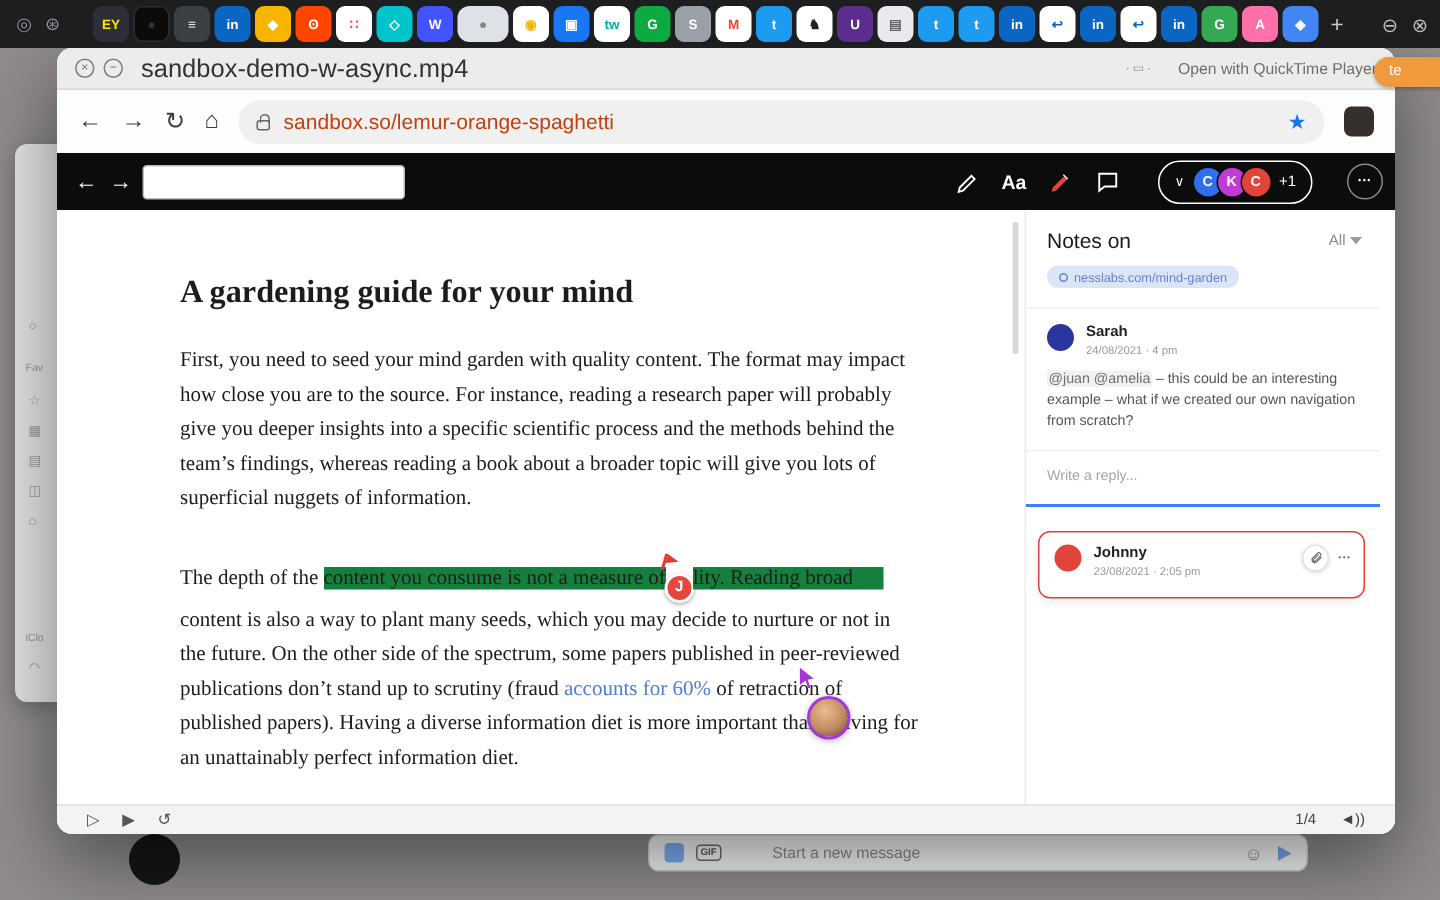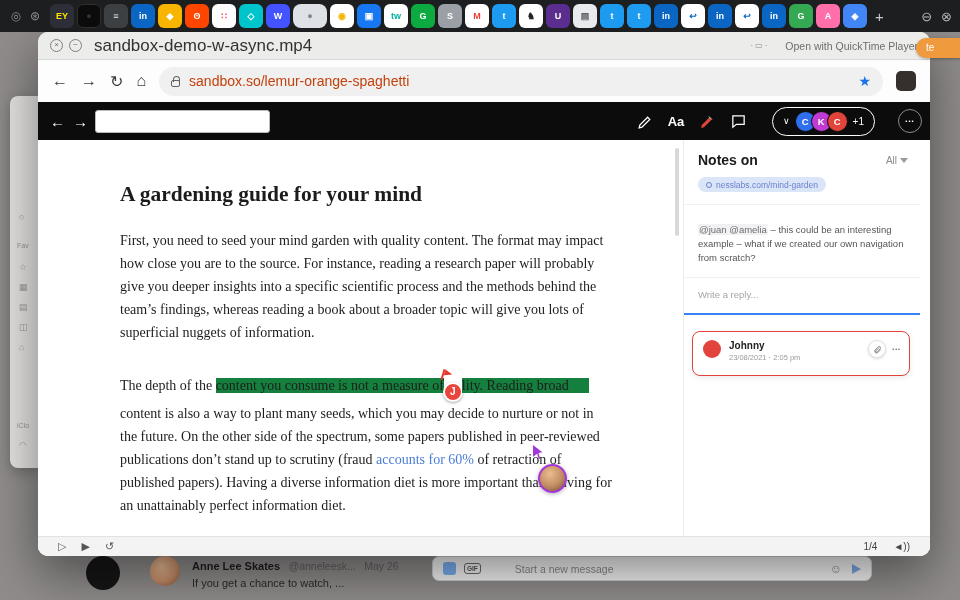--- a/index.html
+++ b/index.html
@@ -2,21 +2,21 @@
 <html><head>
 <meta charset="utf-8">
 <style>
 *{margin:0;padding:0;box-sizing:border-box}
 body{width:960px;height:600px;font-family:"Liberation Sans",sans-serif;overflow:hidden;background:#8f8c8b}
 .screen{position:relative;width:960px;height:600px;background:#8f8c8b;overflow:hidden}
 
 
 #tabbar{position:absolute;top:0;left:0;width:960px;height:32px;background:#1d1e20;display:flex;align-items:center;padding:0 8px;z-index:50}
 .winctl{width:16px;height:16px;color:#8d9096;font-size:12px;line-height:16px;text-align:center;margin-right:3px}
-#tabs{display:flex;gap:3px;margin-left:4px;align-items:center}
+#tabs{display:flex;gap:3px;margin-left:16px;align-items:center}
 .tab{width:24px;height:24px;border-radius:6px;font-size:9px;font-weight:bold;display:flex;align-items:center;justify-content:center;flex:0 0 auto;overflow:hidden;font-family:"Liberation Sans",sans-serif}
 .tab--active{width:34px;border-radius:8px}
 #newtab{color:#c7c9cc;font-size:15px;margin-left:8px}
 #tabbar-right{margin-left:auto;display:flex;gap:9px;color:#b7b9bd;font-size:13px}
 
 
 #finder{position:absolute;left:10px;top:96px;width:30px;height:372px;background:#e4e2e1;border-radius:8px 0 0 8px;box-shadow:0 4px 14px rgba(0,0,0,.25);z-index:5}
 .f-ic{position:absolute;left:9px;font-size:9px;color:#9a9a9a}
 .f-lb{position:absolute;left:7px;font-size:7px;color:#969696}
 
@@ -69,21 +69,21 @@
 .link{color:#4b7ed6}
 #flag-red{position:absolute;left:404px;top:229px;width:2px;height:11px;background:#e8362d;transform:rotate(16deg)}
 #flag-red::after{content:"";position:absolute;left:2px;top:0;border-top:3.5px solid transparent;border-bottom:3.5px solid transparent;border-left:8px solid #e8362d}
 #cursor-purple{position:absolute;left:495px;top:305px;width:12px;height:14px;background:#a437d8;clip-path:polygon(0 0,78% 52%,46% 58%,60% 96%,47% 100%,35% 62%,0 84%)}
 #cursor-user{position:absolute;left:500px;top:324px;width:29px;height:29px;border-radius:50%;border:2.5px solid #a437d8;background:radial-gradient(circle at 40% 32%,#eebd92 0%,#c08b60 55%,#6e4a31 100%);box-shadow:0 1px 4px rgba(0,0,0,.3)}
 #scrollthumb{position:absolute;left:637px;top:8px;width:4px;height:88px;background:#d8d8d8;border-radius:2px}
 
 
 #notes{position:absolute;left:645px;top:0;width:237px;height:100%;background:#fff;border-left:1px solid #ececec}
 #notes-head{display:flex;align-items:center;padding:12px 12px 0 14px}
-#notes-title{font-size:14px;font-weight:bold;color:#1a1a1a}
+#notes-title{font-size:14px;font-weight:normal;color:#1a1a1a}
 #notes-filter{margin-left:auto;display:flex;align-items:center;gap:3px;color:#8a8a8a;font-size:10px}
 .funnel{width:0;height:0;border-left:4px solid transparent;border-right:4px solid transparent;border-top:5px solid #9a9a9a}
 #source-chip{display:inline-flex;align-items:center;gap:4px;background:#dbe5f8;color:#6b7fd0;font-size:8.5px;border-radius:9px;padding:2.5px 8px;margin:9px 0 0 14px}
 .ring{width:6px;height:6px;border:1.2px solid #6b7fd0;border-radius:50%}
 #card1{margin-top:12px;padding:10px 12px 12px 14px;border-top:1px solid #f0f0f0;border-bottom:1px solid #f0f0f0}
 .cmt-head{display:flex;gap:8px}
 .cmt-av{width:18px;height:18px;border-radius:50%;flex:0 0 auto}
 .cmt-name{font-size:10px;font-weight:bold;color:#222}
 .cmt-time{font-size:7.5px;color:#9a9a9a;margin-top:2px}
 .cmt-body{font-size:9.5px;line-height:14px;color:#555;margin-top:8px;padding-right:4px}
@@ -253,20 +253,27 @@
               <span>All</span>
               <span class="funnel"></span>
             </span>
           </div>
           <span id="source-chip">
             <span class="ring"></span>
             <span>nesslabs.com/mind-garden</span>
           </span>
 
           <div id="card1">
+            <div class="cmt-head">
+              <span class="cmt-av" style="background:#2a35a0"></span>
+              <span>
+                <div class="cmt-name">Sarah</div>
+                <div class="cmt-time">24/08/2021 · 4 pm</div>
+              </span>
+            </div>
             <p class="cmt-body"><span class="mention">@juan @amelia</span><span> – this could be an interesting example – what if we created our own navigation from scratch?</span></p>
           </div>
 
           <div id="reply-row">Write a reply...</div>
 
           <div id="card2">
             <div class="tools">
               <span class="clip-btn">
                 <svg width="9" height="9" viewBox="0 0 24 24">
                     <path d="M21 12l-8.5 8.5a5 5 0 0 1-7-7L14 5a3.5 3.5 0 0 1 5 5l-8.5 8.5a2 2 0 0 1-3-3L16 7" fill="none" stroke="#666" stroke-width="2"></path>
@@ -292,31 +299,20 @@
         <span class="ctrl-right">
           <span>1/4</span>
           <span>◄))</span>
         </span>
       </div>
     </div>
   </section>
 
   <span id="black-av"></span>
 
-  <div id="tweet">
-    <span class="face"></span>
-    <span>
-      <div>
-        <span id="tweet-name">Anne Lee Skates</span>
-        <span id="tweet-handle">@anneleesk...</span>
-        <span id="tweet-date">May 26</span>
-      </div>
-      <div id="tweet-text">If you get a chance to watch, ...</div>
-    </span>
-  </div>
 
   <div id="composer">
     <span class="comp-ic-img"></span>
     <span class="gif-badge">GIF</span>
     <span id="comp-placeholder">Start a new message</span>
     <span id="comp-right">
       <span class="smiley">☺</span>
       <span class="send"></span>
     </span>
   </div>

